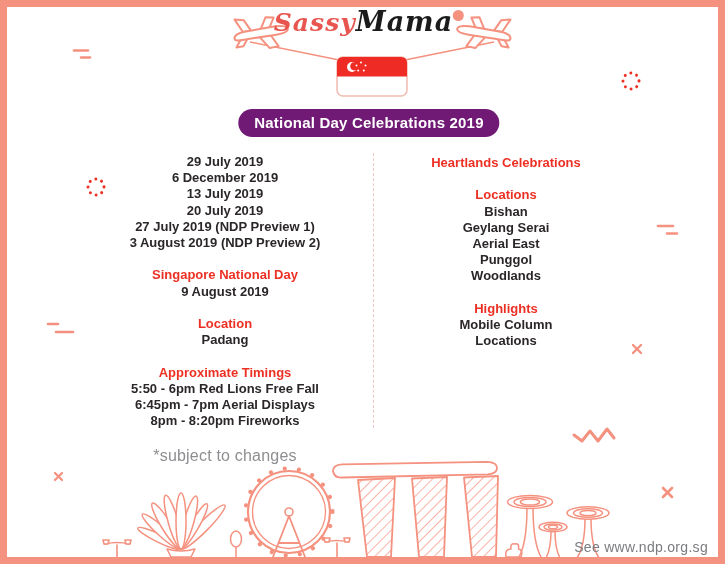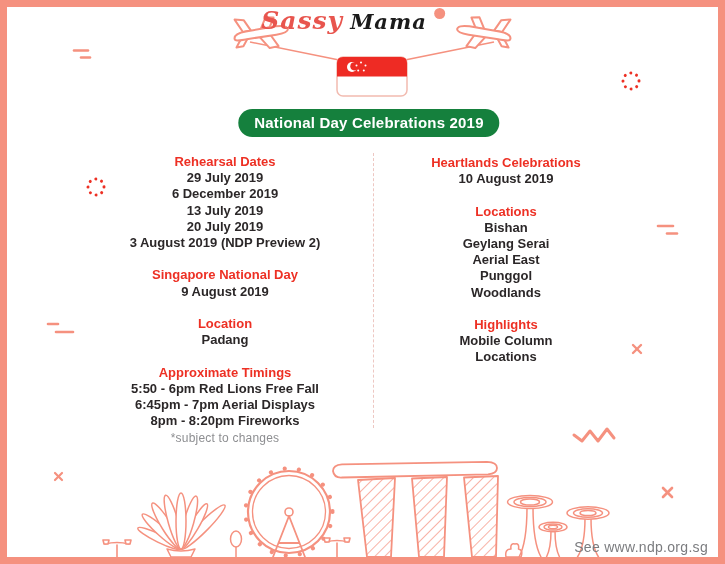--- a/index.html
+++ b/index.html
@@ -6,43 +6,43 @@
   body{
     width:725px;height:564px;position:relative;overflow:hidden;
     background:#ffffff;
     font-family:"Liberation Sans", sans-serif;
   }
   .frame{position:absolute;inset:0;border:7px solid #F5917F;pointer-events:none;z-index:30;}
   .art{position:absolute;left:0;top:0;width:725px;height:564px;z-index:1;}
 
   
   .logo{
-    position:absolute;top:6px;left:353px;transform:translateX(-50%);
-    display:flex;align-items:baseline;gap:7px;z-index:10;white-space:nowrap;
+    position:absolute;top:6px;left:369px;transform:translateX(-50%);
+    display:flex;align-items:baseline;z-index:10;white-space:nowrap;
     font-family:"DejaVu Serif", serif;font-style:italic;font-weight:bold;
   }
   .logo .w1{color:#E8554E;font-size:25px;letter-spacing:1px;}
-  .logo .w2{color:#1b1b1b;font-size:21px;letter-spacing:1px;}
+  .logo .w2{color:#1b1b1b;font-size:27px;letter-spacing:1px;}
   .logo .badge{width:11px;height:11px;border-radius:50%;background:#F5917F;position:relative;top:-10px;}
 
   .banner{
     position:absolute;top:109px;left:369px;transform:translateX(-50%);
-    background:#15803d;color:#ffffff;border-radius:14px;
+    background:#701a75;color:#ffffff;border-radius:14px;
     height:28px;line-height:28px;padding:0 16px;white-space:nowrap;
     font-size:15px;font-weight:bold;letter-spacing:0.2px;z-index:10;
   }
 
   
   .col{position:absolute;z-index:10;text-align:center;font-size:13px;line-height:16.2px;
        font-weight:bold;color:#2B2728;}
   .col-left{left:60px;top:154px;width:330px;}
   .col-right{left:381px;top:155px;width:250px;}
   .section + .section{margin-top:16.2px;}
   .h{color:#ED3024;}
-  .footnote{font-size:12px;font-weight:normal;color:#8d8e91;letter-spacing:0.2px;margin-top:1px;}
+  .footnote{font-size:16px;font-weight:normal;color:#8d8e91;letter-spacing:0.2px;margin-top:19px;}
 
   .divider{position:absolute;left:373px;top:153px;height:275px;width:0;
            border-left:1px dashed rgba(216,130,120,0.45);z-index:5;}
 
   .footer-note{position:absolute;right:17px;bottom:9px;z-index:10;
                color:#7b7c7f;font-size:14px;letter-spacing:0.3px;}
 </style>
 </head>
 <body>
 
@@ -198,25 +198,25 @@
   <span class="w2">Mama</span>
   <span class="badge"></span>
 </div>
 
 <div class="banner">National Day Celebrations 2019</div>
 
 <div class="divider"></div>
 
 <div class="col col-left">
   <div class="section">
-    <div class="h">Rehearsal Dates</div>
     <div>29 July 2019</div>
     <div>6 December 2019</div>
     <div>13 July 2019</div>
     <div>20 July 2019</div>
+    <div>27 July 2019 (NDP Preview 1)</div>
     <div>3 August 2019 (NDP Preview 2)</div>
   </div>
   <div class="section">
     <div class="h">Singapore National Day</div>
     <div>9 August 2019</div>
   </div>
   <div class="section">
     <div class="h">Location</div>
     <div>Padang</div>
   </div>
@@ -225,21 +225,20 @@
     <div>5:50 - 6pm Red Lions Free Fall</div>
     <div>6:45pm - 7pm Aerial Displays</div>
     <div>8pm - 8:20pm Fireworks</div>
     <div class="footnote">*subject to changes</div>
   </div>
 </div>
 
 <div class="col col-right">
   <div class="section">
     <div class="h">Heartlands Celebrations</div>
-    <div>10 August 2019</div>
   </div>
   <div class="section">
     <div class="h">Locations</div>
     <div>Bishan</div>
     <div>Geylang Serai</div>
     <div>Aerial East</div>
     <div>Punggol</div>
     <div>Woodlands</div>
   </div>
   <div class="section">

